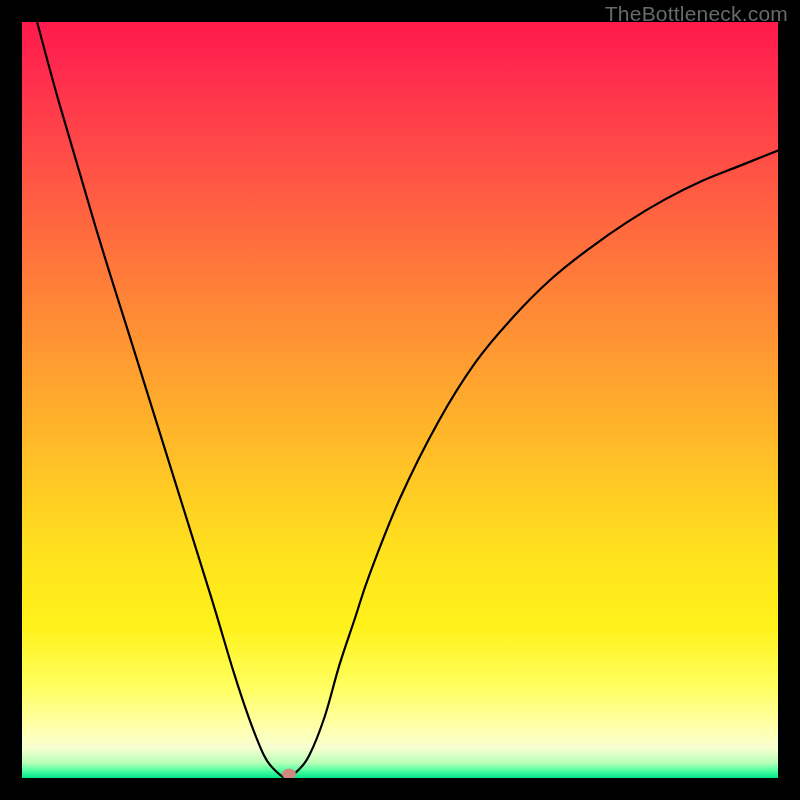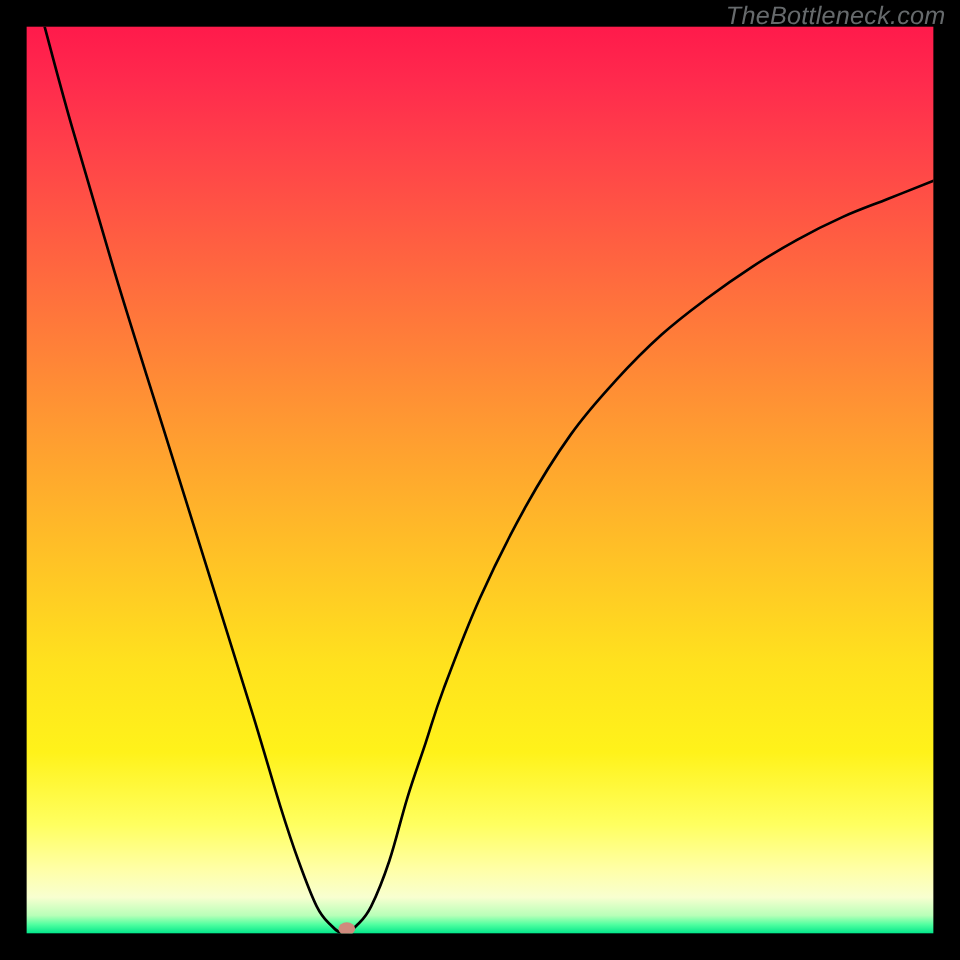--- a/index.html
+++ b/index.html
@@ -9,21 +9,20 @@
     height: 800px;
     background: #000;
     overflow: hidden;
     font-family: Arial, Helvetica, sans-serif;
   }
   .frame {
     position: absolute;
     left: 0; top: 0;
     width: 800px; height: 800px;
     background: #000;
-    font-style: italic;
   }
   .plot-area {
     position: absolute;
     left: 22px;
     top: 22px;
     width: 756px;
     height: 756px;
     overflow: hidden;
   }
   .gradient {

